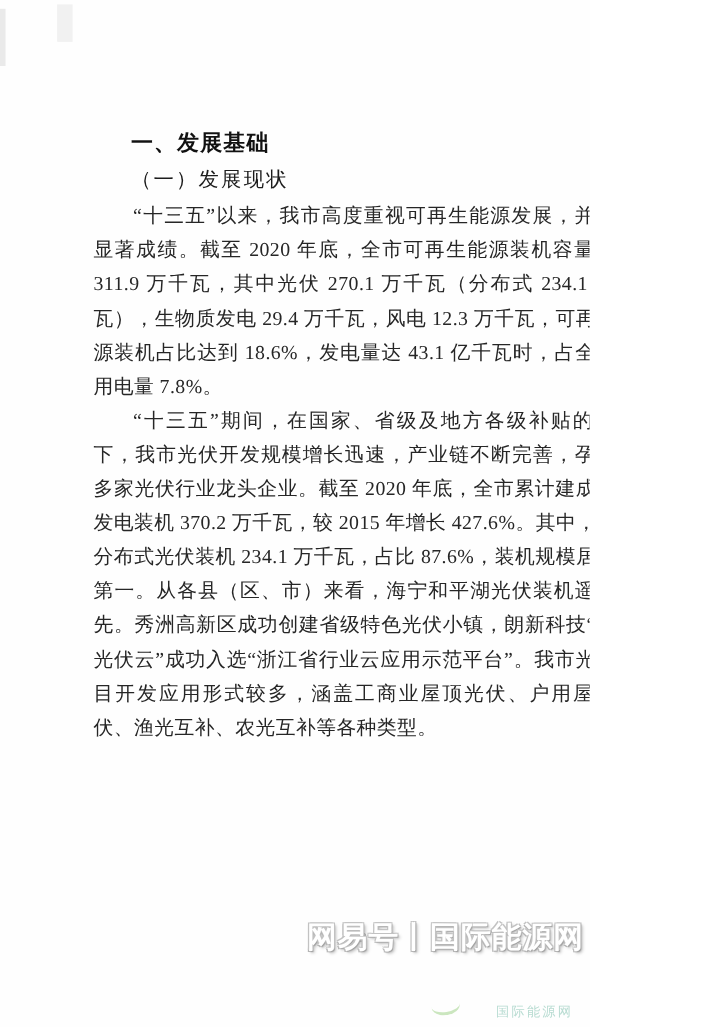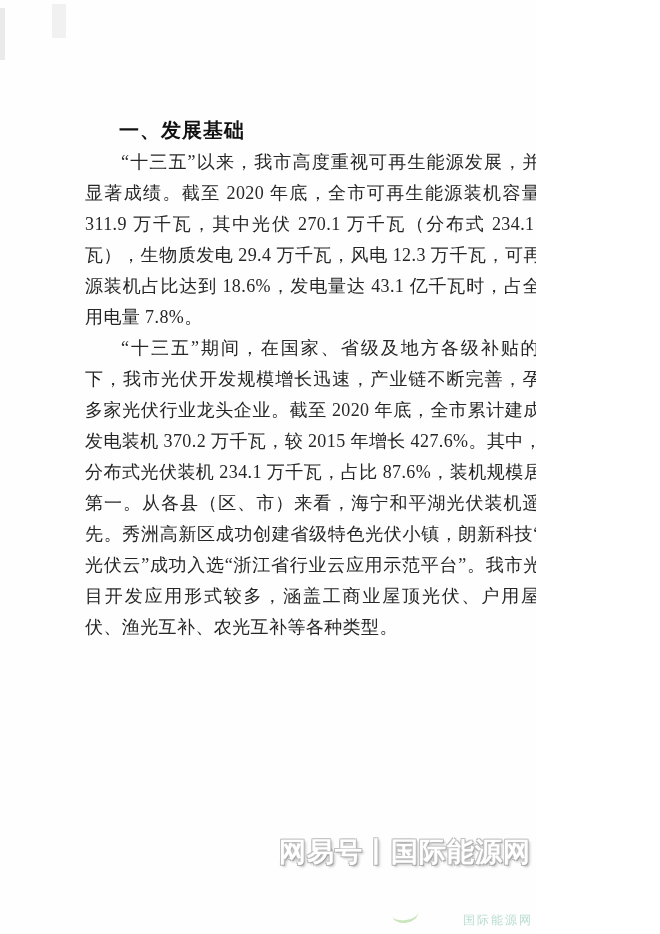--- a/index.html
+++ b/index.html
@@ -105,21 +105,21 @@
        1px -1px 0 #c2c2c2,
       -1px  1px 0 #b5b5b5,
        1px  1px 1px #9e9e9e,
        2px  2px 3px #bcbcbc;
     white-space: nowrap;
     text-align: center;
   }
 
   .logo-watermark {
     position: absolute;
-    right: 3px;
+    right: 15px;
     top: 912px;
     font-family: "Liberation Sans", "DejaVu Sans", sans-serif;
     font-size: 12px;
     letter-spacing: 2px;
     color: #7fc0ae;
     opacity: 0.55;
     white-space: nowrap;
   }
 
   .logo-swoosh {
@@ -138,20 +138,21 @@
 <body>
 
 <div class="page">
 
   <div class="artifact-a"></div>
   <div class="artifact-b"></div>
 
   <div class="content">
     <h1 class="section-heading">一、发展基础</h1>
 
+    <h2 class="subsection-heading">（一）发展现状</h2>
 
     <p class="para">“十三五”以来，我市高度重视可再生能源发展，并取得显著成绩。截至 2020 年底，全市可再生能源装机容量达到 311.9 万千瓦，其中光伏 270.1 万千瓦（分布式 234.1 万千瓦），生物质发电 29.4 万千瓦，风电 12.3 万千瓦，可再生能源装机占比达到 18.6%，发电量达 43.1 亿千瓦时，占全社会用电量 7.8%。</p>
 
 
     <p class="para">“十三五”期间，在国家、省级及地方各级补贴的带动下，我市光伏开发规模增长迅速，产业链不断完善，孕育出多家光伏行业龙头企业。截至 2020 年底，全市累计建成光伏发电装机 370.2 万千瓦，较 2015 年增长 427.6%。其中，我市分布式光伏装机 234.1 万千瓦，占比 87.6%，装机规模居全省第一。从各县（区、市）来看，海宁和平湖光伏装机遥遥领先。秀洲高新区成功创建省级特色光伏小镇，朗新科技“新耀光伏云”成功入选“浙江省行业云应用示范平台”。我市光伏项目开发应用形式较多，涵盖工商业屋顶光伏、户用屋顶光伏、渔光互补、农光互补等各种类型。</p>
 
 
   </div>
 
   <div class="page-number">2</div>

